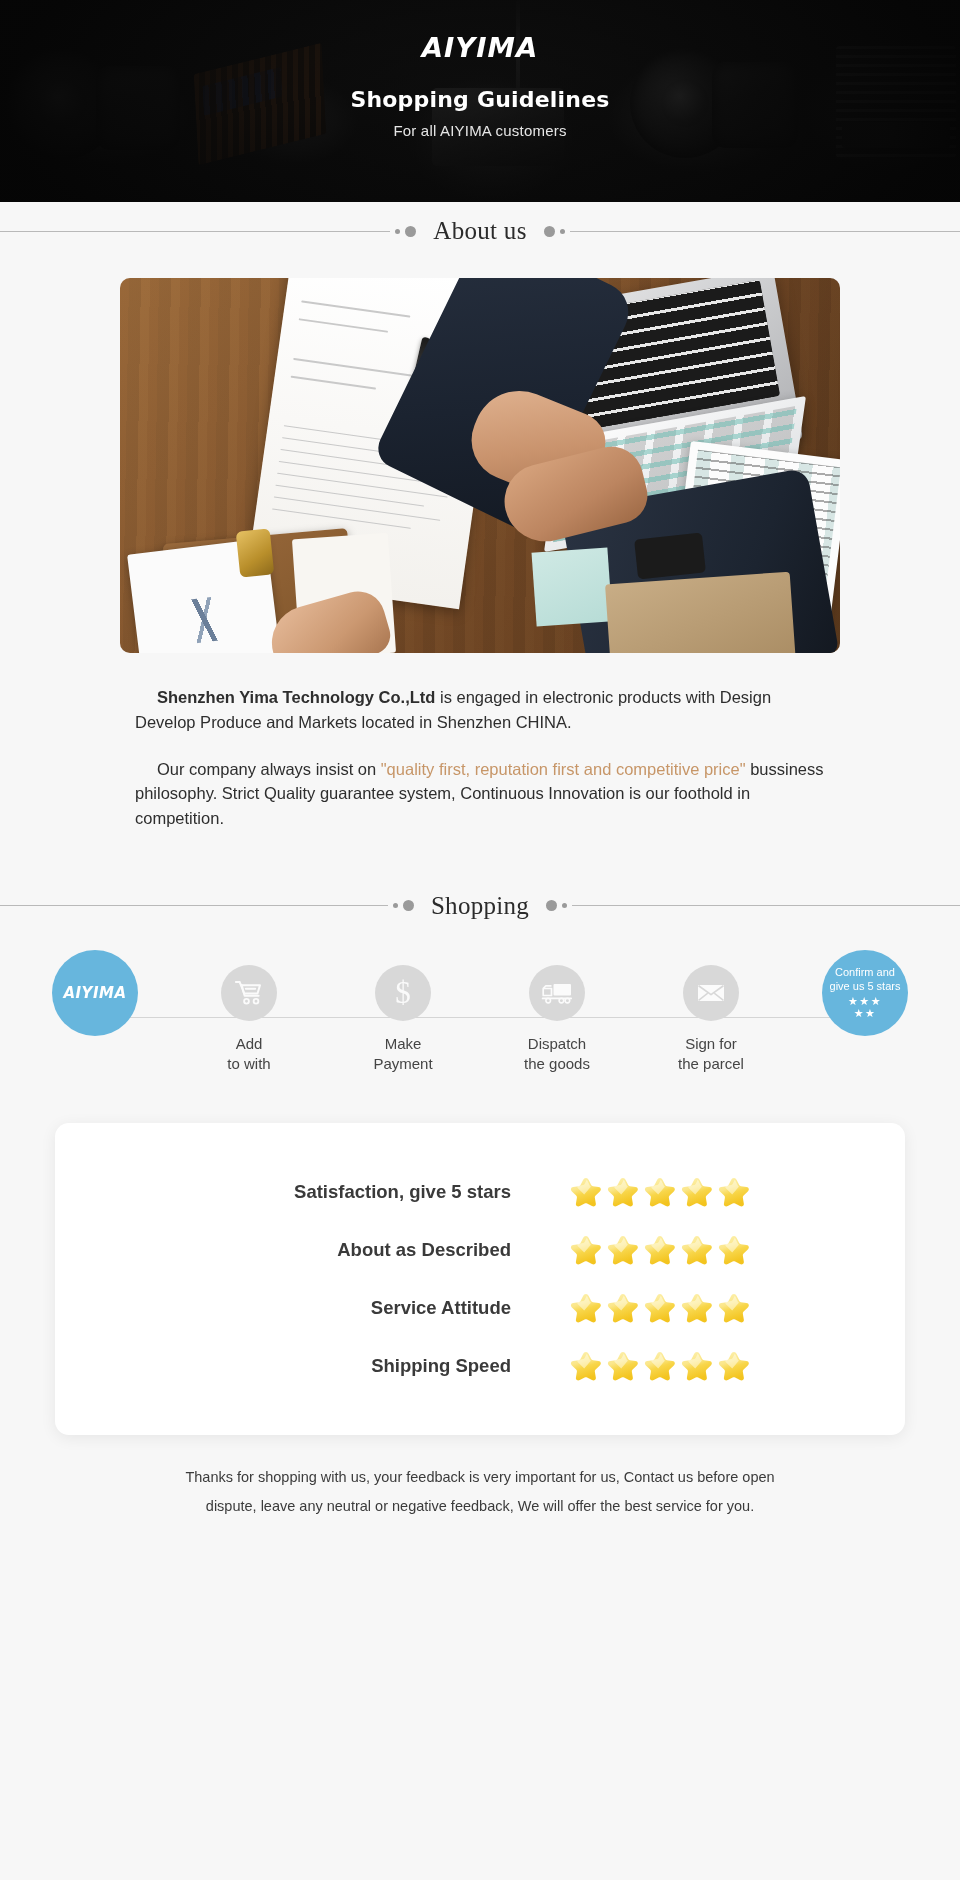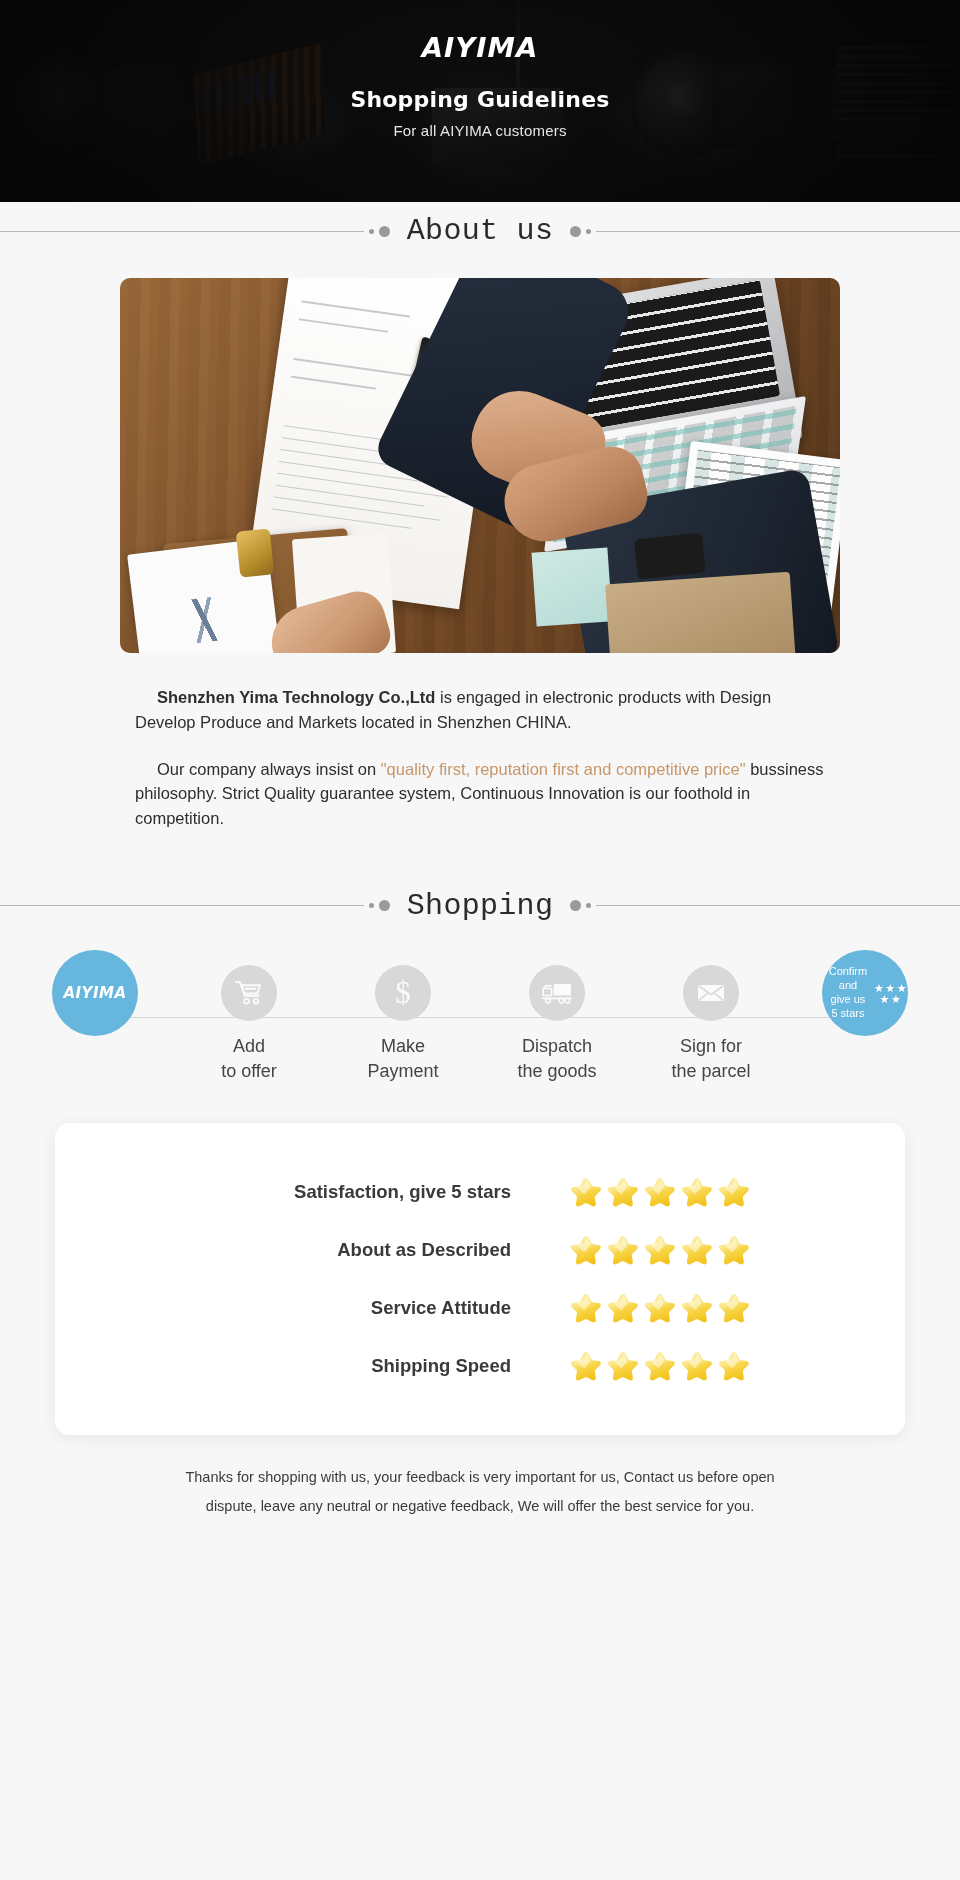--- a/index.html
+++ b/index.html
@@ -169,22 +169,22 @@
     margin: 0 5px;
     flex: 0 0 auto;
   }
   .sh-dot-lg {
     width: 11px; height: 11px;
     border-radius: 50%;
     background: #9a9a9a;
     flex: 0 0 auto;
   }
   .sh-title {
-    font-family: Liberation Mono, monospace;
-    font-size: 30px;
+    font-family: Liberation Serif, serif;
+    font-size: 25px;
     font-weight: 400;
     color: #2b2b2b;
     padding: 0 17px;
     white-space: nowrap;
     letter-spacing: 0.3px;
   }
 
   
   .photo-wrap {
     width: 720px;
@@ -396,35 +396,35 @@
   }
   .step-circle.big {
     width: 86px; height: 86px;
     background: #67b6dd;
     margin-top: -15px;
   }
   .step-circle.big-end {
     width: 86px; height: 86px;
     background: #67b6dd;
     margin-top: -15px;
-    flex-direction: row;
+    flex-direction: column;
     line-height: 1.18;
   }
   .logo-small {
     font-family: "DejaVu Sans", sans-serif;
     font-weight: 700;
     font-style: italic;
     font-size: 15px;
     color:#fff;
     letter-spacing: 0.5px;
   }
   .step-label {
     margin-top: 13px;
     font-family: "Liberation Sans", sans-serif;
-    font-size: 18px;
+    font-size: 15px;
     color: #454545;
     line-height: 1.38;
   }
   .end-text {
     font-size: 11px;
     color: #ffffff;
     text-align: center;
     line-height: 1.25;
     padding: 0 4px;
   }
@@ -589,21 +589,21 @@
             <path d="M1.5 3.2h3l1.1 2.6" fill="none" stroke="#fbfbfb" stroke-width="1.6" stroke-linecap="round"></path>
             <path d="M5.6 5.8h15.2l-2 6.6H8.1z" fill="none" stroke="#fbfbfb" stroke-width="1.6" stroke-linejoin="round"></path>
             <path d="M9.4 8.6h7.6" stroke="#fbfbfb" stroke-width="1.5" stroke-linecap="round"></path>
             <path d="M6.2 5.8l2.3 8.4h11.2" fill="none" stroke="#fbfbfb" stroke-width="1.6" stroke-linecap="round" stroke-linejoin="round"></path>
             <circle cx="10" cy="18.6" r="1.9" fill="none" stroke="#fbfbfb" stroke-width="1.5"></circle>
             <circle cx="17.6" cy="18.6" r="1.9" fill="none" stroke="#fbfbfb" stroke-width="1.5"></circle>
           </svg>
         </div>
         <div class="step-label">
           <span>Add</span><br>
-          <span>to offer</span>
+          <span>to with</span>
         </div>
       </div>
 
       <div class="step">
         <div class="step-circle">
           <span class="dollar">$</span>
         </div>
         <div class="step-label">
           <span>Make</span><br>
           <span>Payment</span>

